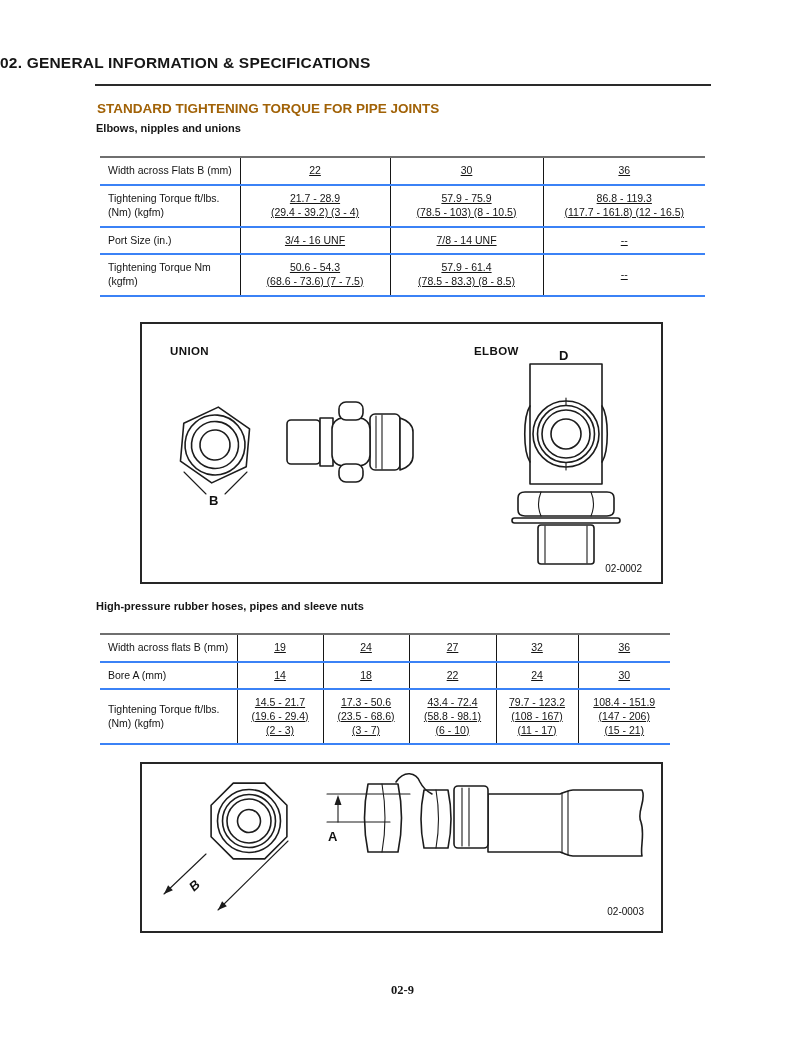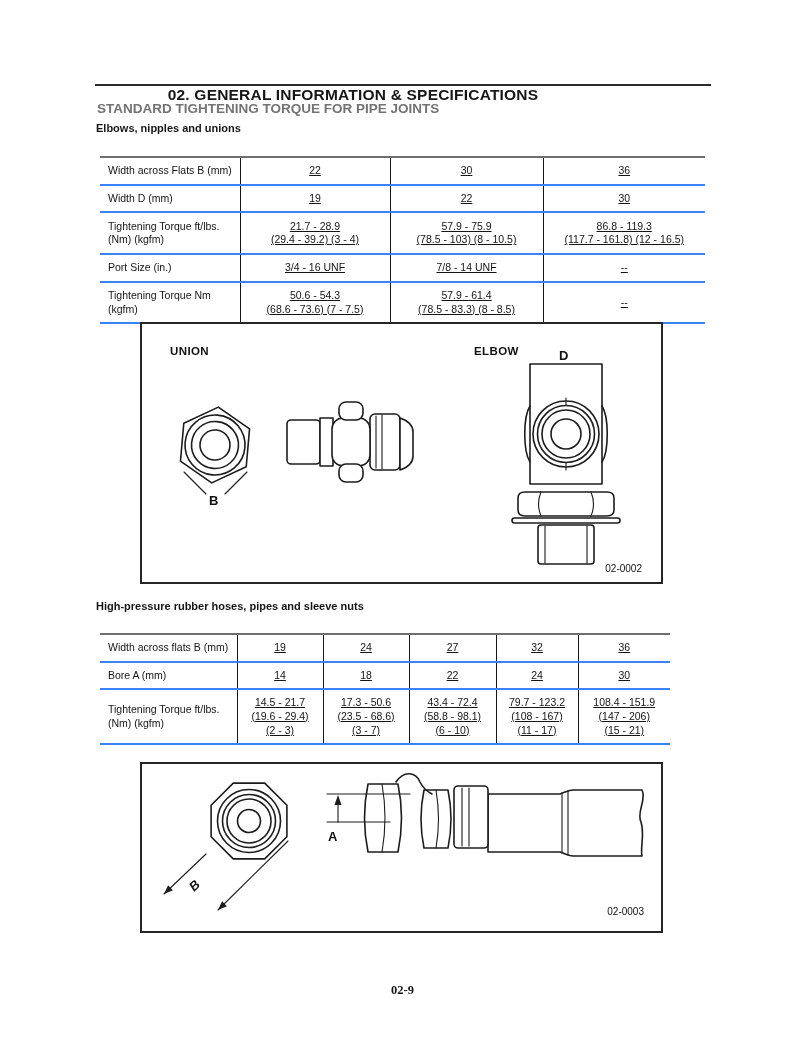--- a/index.html
+++ b/index.html
@@ -2,25 +2,25 @@
 <html><head>
 <meta charset="utf-8">
 <style>
   html,body { margin:0; padding:0; background:#e8e8e8; }
   .page {
     position:relative; width:805px; height:1059px; margin:0 auto;
     background:#ffffff; font-family:"Liberation Sans", sans-serif; color:#111;
     overflow:hidden;
   }
   .header-title {
-    position:absolute; top:54px; left:0; width:706px; text-align:center;
-    font-size:15.5px; font-weight:bold; letter-spacing:.2px; color:#161616;margin-top:32px;
+    position:absolute; top:54px; left:0; width:706px; text-align:left;
+    font-size:15.5px; font-weight:bold; letter-spacing:.2px; color:#161616;
   }
   .header-rule { position:absolute; left:95px; top:84px; width:616px; height:2px; background:#2a2a2a; }
-  .section-title { position:absolute; left:97px; top:101px; font-size:13.5px; font-weight:bold; color:#737373; }
+  .section-title { position:absolute; left:97px; top:101px; font-size:13.5px; font-weight:bold; color:#a16207; }
   .subsection { position:absolute; left:96px; font-size:11px; font-weight:bold; color:#161616; }
   #sub1 { top:122px; }
   #sub2 { top:600px; }
 
   table.spec { position:absolute; left:100px; border-collapse:collapse; table-layout:fixed; font-size:10.5px; line-height:1.3; color:#141414; }
   #table1 { top:156px; width:605px; }
   #table2 { top:633px; width:570px; }
   table.spec td {
     border-top:2px solid #6f6f6f; border-bottom:2px solid #3b82f6;
     padding:6px 5px; vertical-align:middle; white-space:pre-line;
@@ -61,26 +61,20 @@
         <col style="width:150px">
         <col style="width:153px">
         <col style="width:162px">
       </colgroup>
     <tbody>
       <tr style="height:22px">
         <td class="label">Width across Flats B (mm)</td>
         <td>22</td>
         <td>30</td>
         <td>36</td>
-      </tr>
-      <tr style="height:22px">
-        <td class="label">Width D (mm)</td>
-        <td>19</td>
-        <td>22</td>
-        <td>30</td>
       </tr>
       <tr style="height:42px">
         <td class="label">Tightening Torque ft/lbs.
 (Nm) (kgfm)</td>
         <td>21.7 - 28.9
 (29.4 - 39.2) (3 - 4)</td>
         <td>57.9 - 75.9
 (78.5 - 103) (8 - 10.5)</td>
         <td>86.8 - 119.3
 (117.7 - 161.8) (12 - 16.5)</td>

